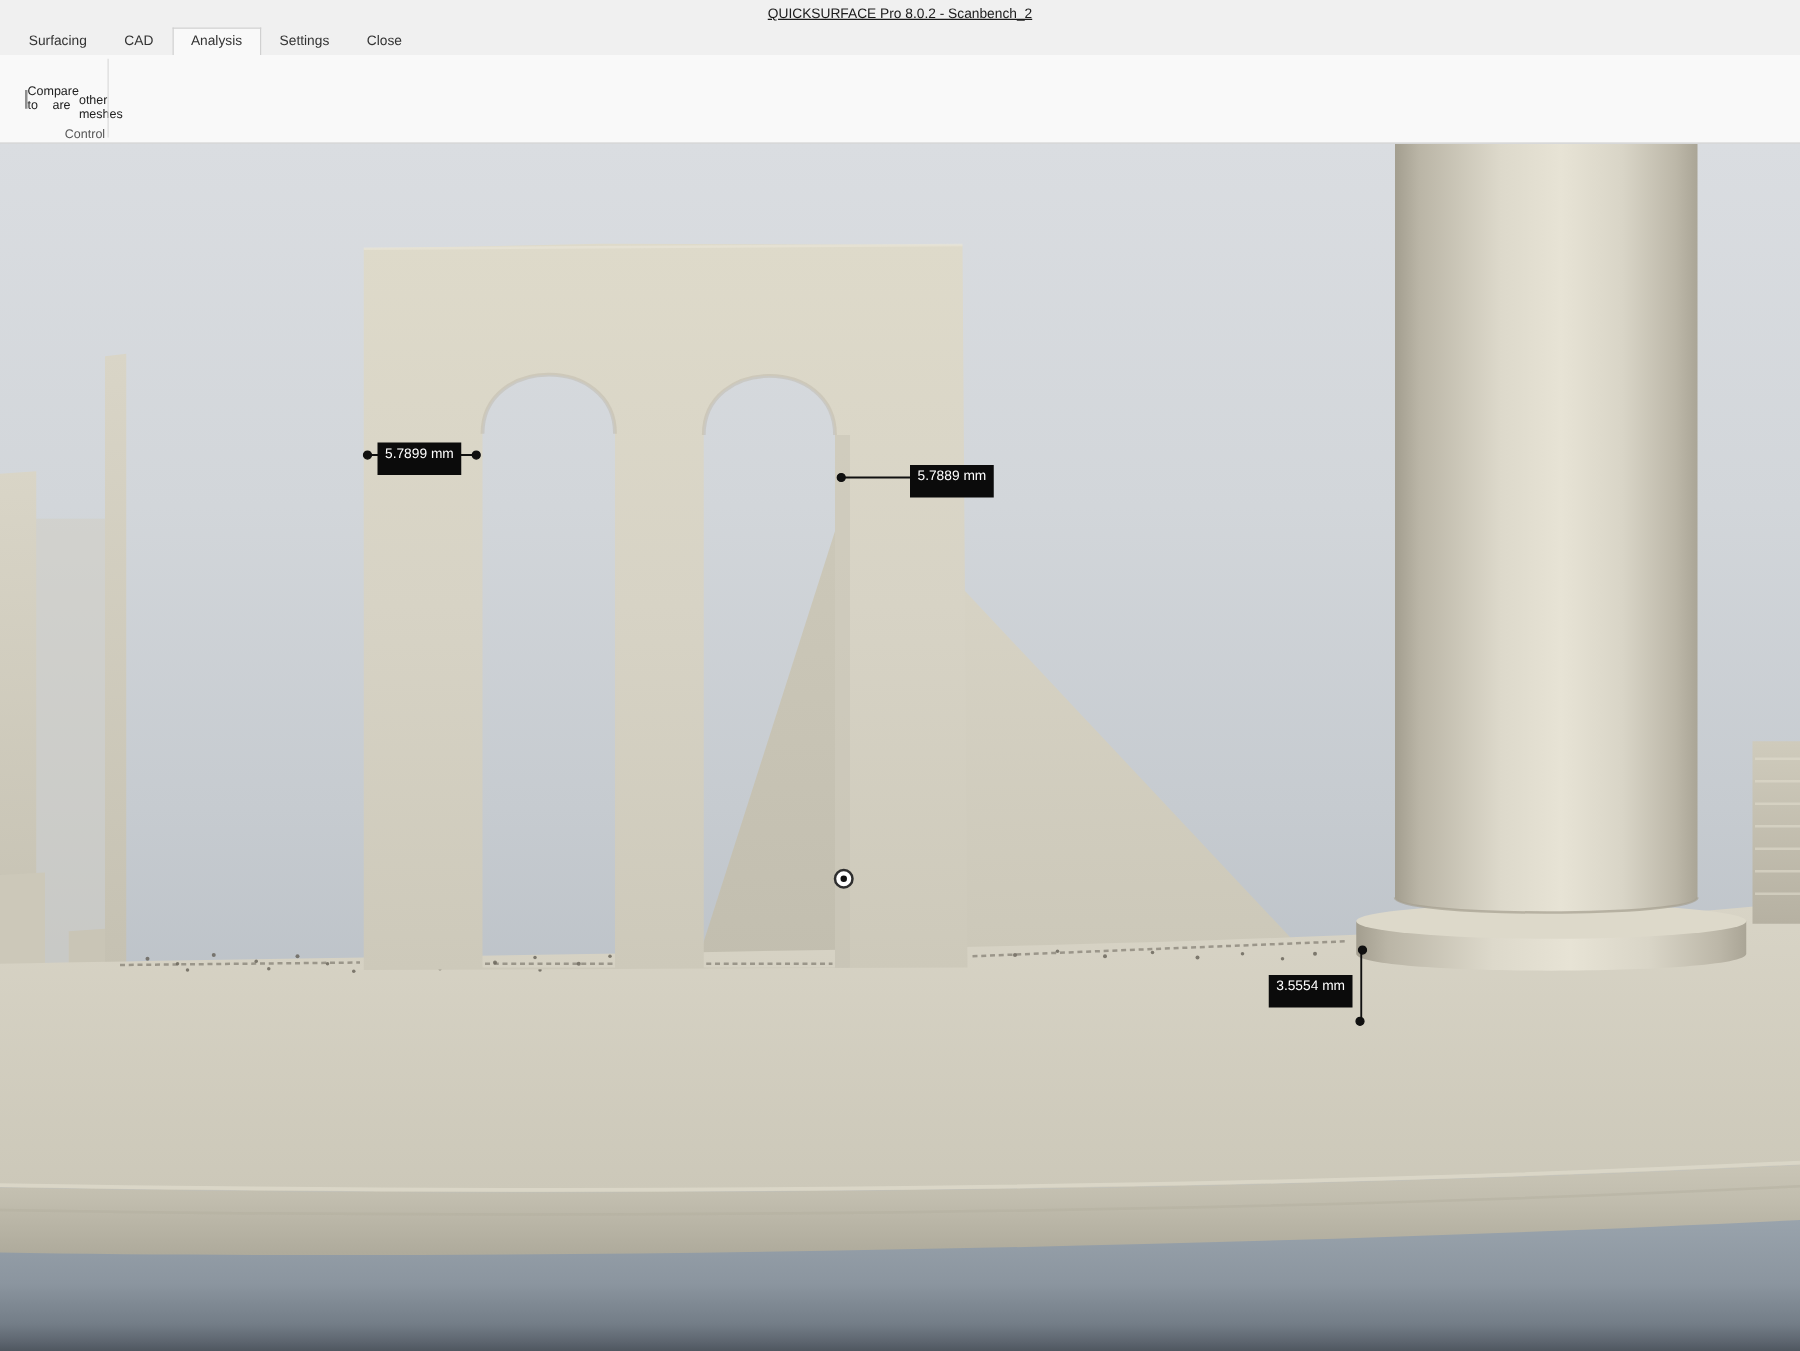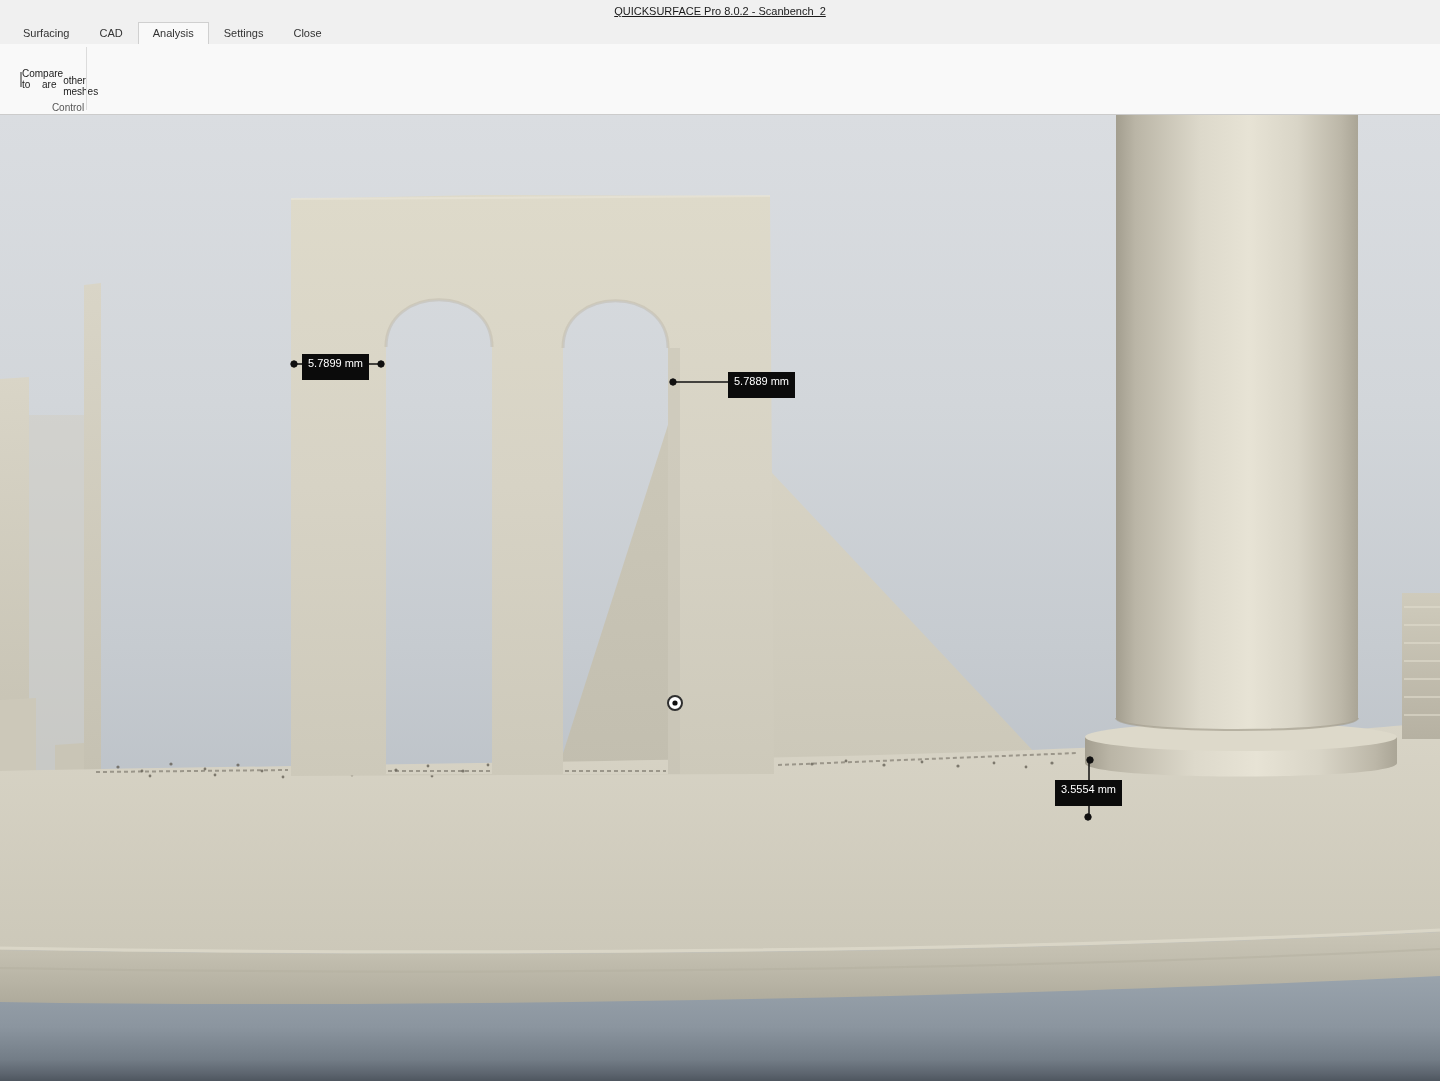--- a/index.html
+++ b/index.html
@@ -33,21 +33,21 @@
   
   .viewport { position:absolute; left:0; top:115px; width:1440px; height:966px;
     background:linear-gradient(180deg,#dadde1 0%,#d2d6da 30%,#c6cbd0 55%,#bac0c6 75%,#b2b8bf 100%);
     overflow:hidden; }
   .scene { position:absolute; left:0; top:0; width:1440px; height:966px; z-index:1; }
 
   .mlabel { position:absolute; z-index:3; background:#0b0b0b; color:#ffffff;
     font-size:11px; line-height:15px; padding:2px 6px 9px; white-space:nowrap; }
   #mlabel-a { left:302px; top:239px; }
   #mlabel-b { left:684px; top:257px;margin-left:44px; }
-  #mlabel-c { left:1055px; top:665px; }
+  #mlabel-c { left:1015px; top:665px; }
 
   
   .panel { position:absolute; left:0; top:20px; width:73px; height:244px; z-index:5;
     background:#f1f1f1; border:1px solid #adadad; border-left:none;
     box-shadow:2px 2px 6px rgba(0,0,0,.25); }
   .panel-pin { position:absolute; top:4px; right:4px; width:13px; height:13px;
     background:#fdfdfd; border:1px solid #9a9a9a; display:flex;
     align-items:center; justify-content:center; }
   .panel-pin span { display:block; width:5px; height:5px; border:1px solid #777; }
   .pbtn { position:absolute; background:#ffffff; border:1px solid #b3b3b3;

